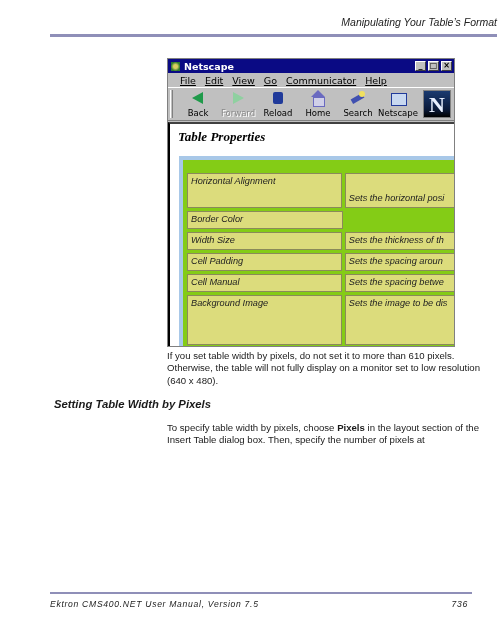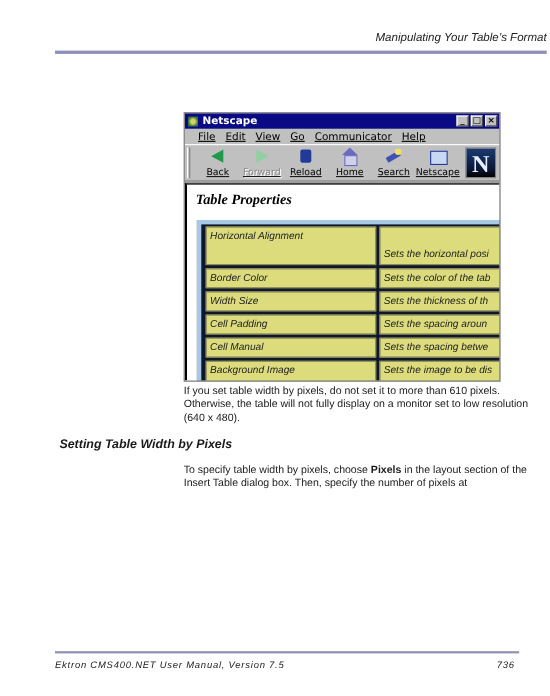--- a/index.html
+++ b/index.html
@@ -1,31 +1,31 @@
 <!DOCTYPE html>
 <html><head>
   <meta charset="utf-8">
   <style>
     * { box-sizing: border-box; margin: 0; padding: 0; }
     html, body { width: 500px; height: 633px; background: #ffffff; overflow: hidden; }
     body { position: relative; font-family: "Liberation Sans", sans-serif; color: #1a1a1a; }
 
     .page-header {
-      position: absolute; left: 50px; top: 12px; width: 447px; height: 37px;
+      position: absolute; left: 50px; top: 0; width: 447px; height: 37px;
       border-bottom: 3px solid #8f8fb8;
     }
     .page-header .title {
       position: absolute; right: 0; bottom: 6px;
       font-style: italic; font-size: 10.5px; color: #222;
     }
 
     
     .browser {
-      position: absolute; left: 167px; top: 58px; width: 288px; height: 245px;
-      background: #c0c0c0; border: 1px solid #808080; overflow: hidden; margin-top: 44px;
+      position: absolute; left: 167px; top: 58px; width: 288px; height: 289px;
+      background: #c0c0c0; border: 1px solid #808080; overflow: hidden;
     }
     .titlebar {
       height: 14px; background: #0a0a84; color: #fff;
       display: flex; align-items: center; padding-left: 2px;
       font-size: 9.5px; font-weight: bold; font-family: "DejaVu Sans", sans-serif;
     }
     .titlebar .app-icon { width: 11px; height: 11px; margin-right: 3px; position: relative; }
     .titlebar .app-icon::before {
       content: ""; position: absolute; left: 1px; top: 1px; width: 9px; height: 9px;
       background: radial-gradient(circle, #d8d060 30%, #2e7a2e 70%);
@@ -36,21 +36,21 @@
       border: 1px solid; border-color: #fff #404040 #404040 #fff;
       color: #000; font-size: 8px; line-height: 8px; text-align: center; font-weight: bold;
     }
     .menubar {
       height: 14px; display: flex; align-items: center; padding-left: 12px;
       font-size: 9.5px; font-family: "DejaVu Sans", sans-serif; color: #000;
     }
     .menubar span { margin-right: 9px; text-decoration: underline; text-decoration-thickness: 1px; text-underline-offset: 1px; }
     .toolbar {
       height: 34px; position: relative; display: flex; align-items: flex-start;
-      padding-left: 10px; border-top: 1px solid #fff; border-bottom: 1px solid #808080; text-decoration: underline;
+      padding-left: 10px; border-top: 1px solid #fff; border-bottom: 1px solid #808080;
     }
     .toolbar .grip {
       position: absolute; left: 2px; top: 2px; width: 3px; height: 28px;
       border-left: 1px solid #fff; border-right: 1px solid #808080;
     }
     .tb-btn {
       width: 40px; height: 32px; display: flex; flex-direction: column; align-items: center;
       justify-content: flex-end; padding-bottom: 2px;
       font-size: 8.5px; font-family: "DejaVu Sans", sans-serif; color: #000;
     }
@@ -73,22 +73,22 @@
     .content {
       position: absolute; left: 0; top: 63px; right: 0; bottom: 0;
       background: #ffffff; border-top: 2px solid #404040; border-left: 2px solid #000000; font-style: italic;
     }
     .page-title {
       position: absolute; left: 8px; top: 5px;
       font-family: "Liberation Serif", serif; font-weight: bold; font-size: 13px; color: #000;
     }
     .props-table {
       position: absolute; left: 9px; top: 32px; right: -10px; bottom: -4px;
-      background: #0f172a; border-left: 4px solid #a8c8e8; border-top: 4px solid #a8c8e8;
-      padding: 2px 0 0 4px;
+      background: #84cc16; border-left: 4px solid #a8c8e8; border-top: 4px solid #a8c8e8;
+      padding: 13px 0 0 4px;
     }
     .prow { display: flex; margin-bottom: 3px; }
     .cell {
       background: #dcdc7c; border: 1px solid #8a8a5a;
       font-size: 9.2px; color: #222; padding: 2px 3px; white-space: nowrap; overflow: hidden;
     }
     .cell.name { width: 156px; margin-right: 3px; }
     .cell.desc { width: 120px; }
     .prow.tall .cell { height: 35px; }
     .prow.tall .cell.desc { padding-top: 19px; }
@@ -166,21 +166,20 @@
   </div>
   <div class="content">
     <div class="page-title">Table Properties</div>
     <div class="props-table">
       <div class="prow tall">
         <div class="cell name">Horizontal Alignment</div>
         <div class="cell desc">Sets the horizontal posi</div>
       </div>
       <div class="prow norm">
         <div class="cell name">Border Color</div>
-        <div class="cell desc">Sets the color of the tab</div>
       </div>
       <div class="prow norm">
         <div class="cell name">Width Size</div>
         <div class="cell desc">Sets the thickness of th</div>
       </div>
       <div class="prow norm">
         <div class="cell name">Cell Padding</div>
         <div class="cell desc">Sets the spacing aroun</div>
       </div>
       <div class="prow norm">

